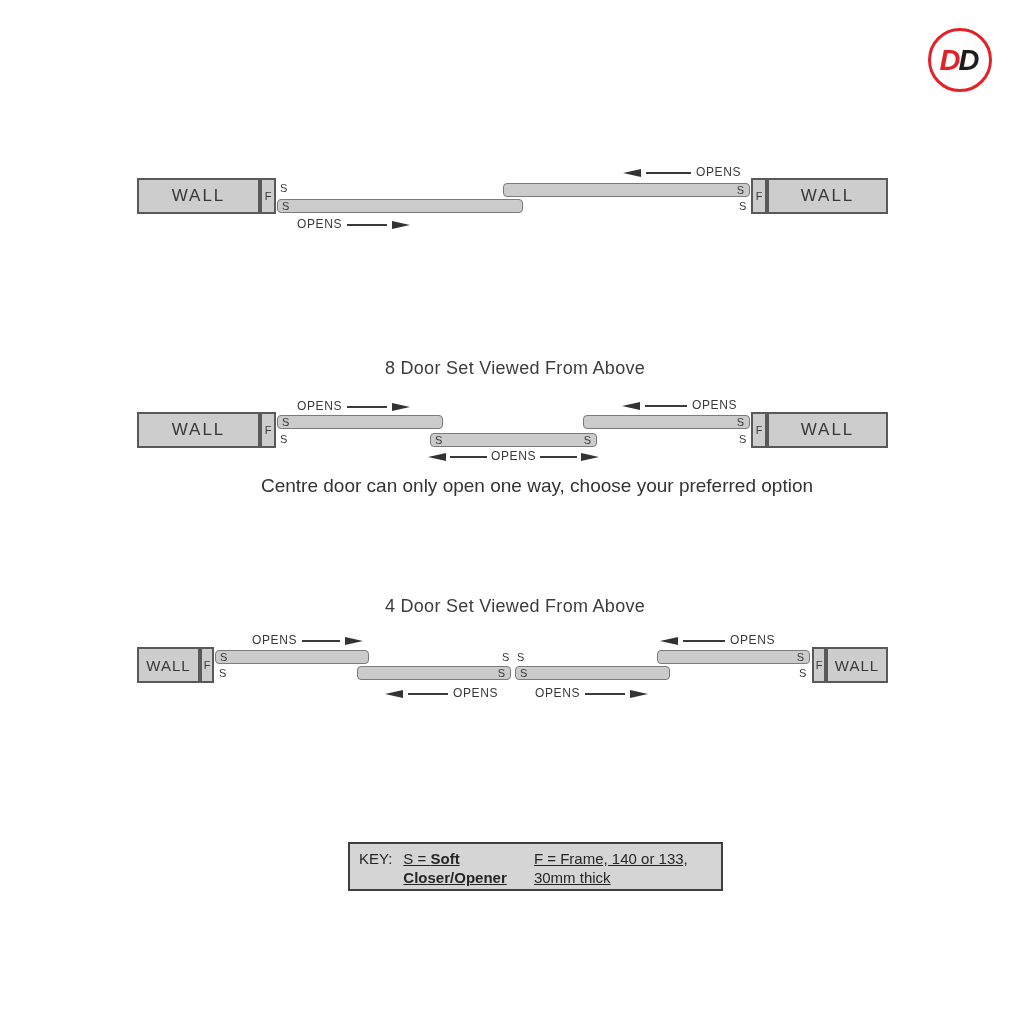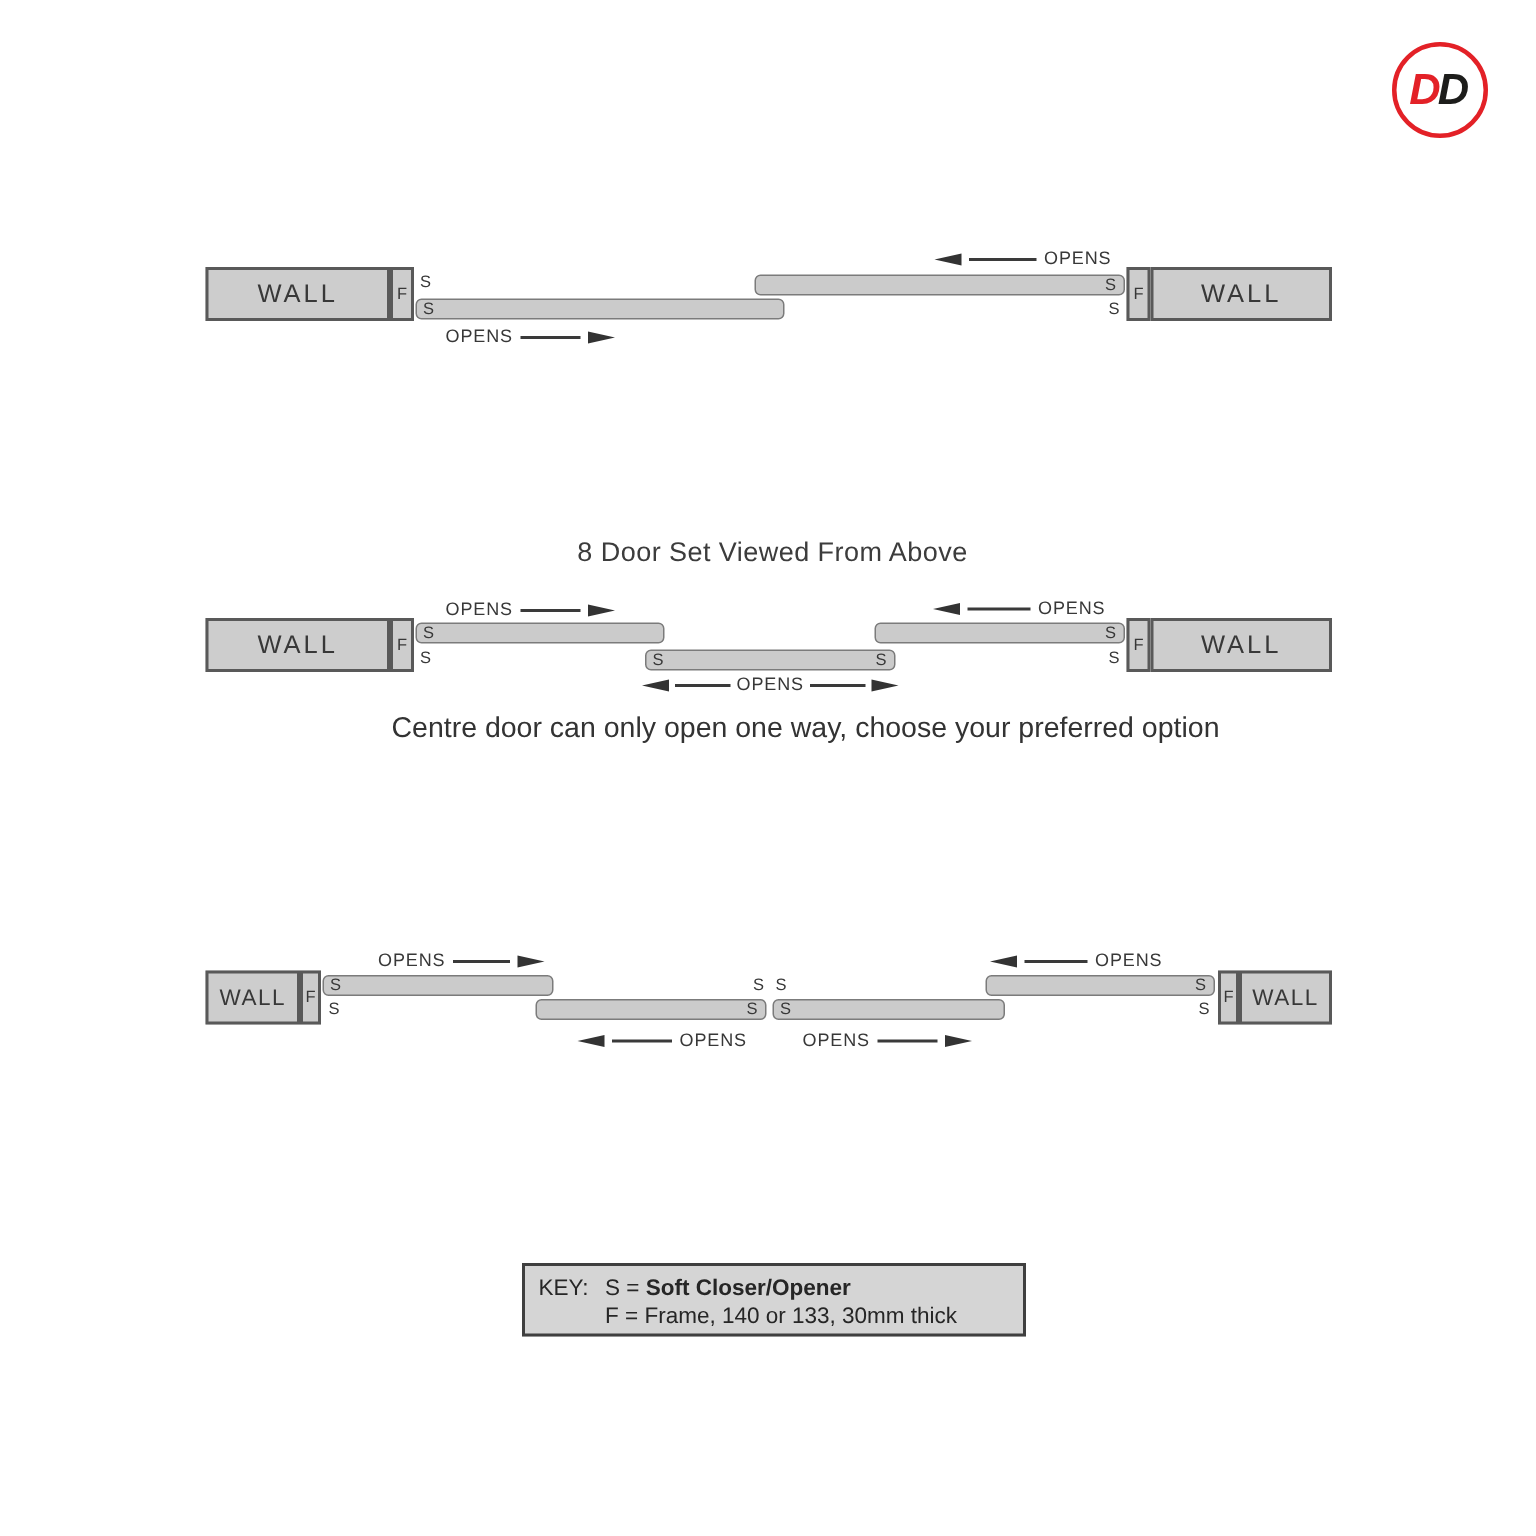--- a/index.html
+++ b/index.html
@@ -25,25 +25,25 @@
 
   .opens{position:absolute;display:flex;align-items:center;gap:5px;height:13px;}
   .otext{font-size:12px;letter-spacing:.6px;line-height:13px;color:#383838;white-space:nowrap;}
   .aline{height:2px;background:#3a3a3a;}
   .ahead{width:0;height:0;border-top:4px solid transparent;border-bottom:4px solid transparent;}
   .ahead.r{border-left:18px solid #333;}
   .ahead.l{border-right:18px solid #333;}
 
   .note{position:absolute;transform:translateX(-50%);font-size:19px;white-space:nowrap;color:#333;}
 
-  .keybox{position:absolute;left:348px;top:842px;width:336px;height:49px;box-sizing:border-box;
+  .keybox{position:absolute;left:348px;top:842px;width:375px;height:49px;box-sizing:border-box;
           background:#d5d5d5;border:2px solid #3f3f3f;display:flex;align-items:flex-start;
           padding:5px 0 0 9px;font-size:15px;color:#262626;}
   .keyhead{margin-right:11px;line-height:19px;}
-  .keylines{display:flex;flex-direction:column;line-height:19px;}
+  .keylines{display:flex;flex-direction:row;line-height:19px;text-decoration:underline;}
   .keybold{font-weight:bold;}
   .pre{white-space:pre;}
 
   .logo{position:absolute;left:928px;top:28px;width:64px;height:64px;box-sizing:border-box;
         border:3px solid #e32127;border-radius:50%;display:flex;align-items:center;
         justify-content:center;font-style:italic;font-weight:bold;font-size:29px;
         letter-spacing:-2px;padding-right:3px;}
   .logo .red{color:#e32127;}
   .logo .blk{color:#1d1d1b;}
 </style>
@@ -128,20 +128,21 @@
     <span class="otext">OPENS</span>
   </div>
 
   <div class="slabel" style="left:739px;top:434px">S</div>
 
   <div class="frame" style="left:751px;top:412px;width:16px;height:36px">F</div>
   <div class="wall" style="left:767px;top:412px;width:121px;height:36px">WALL</div>
 
   <div class="note" style="left:537px;top:475px">Centre door can only open one way, choose your preferred option</div>
 
+  <div class="dtitle" style="left:515px;top:596px">4 Door Set Viewed From Above</div>
 
   <div class="wall small" style="left:137px;top:647px;width:63px;height:36px">WALL</div>
   <div class="frame" style="left:200px;top:647px;width:14px;height:36px">F</div>
 
   <div class="opens" style="left:252px;top:634px">
     <span class="otext">OPENS</span>
     <span class="aline" style="width:38px"></span>
     <span class="ahead r"></span>
   </div>
 

